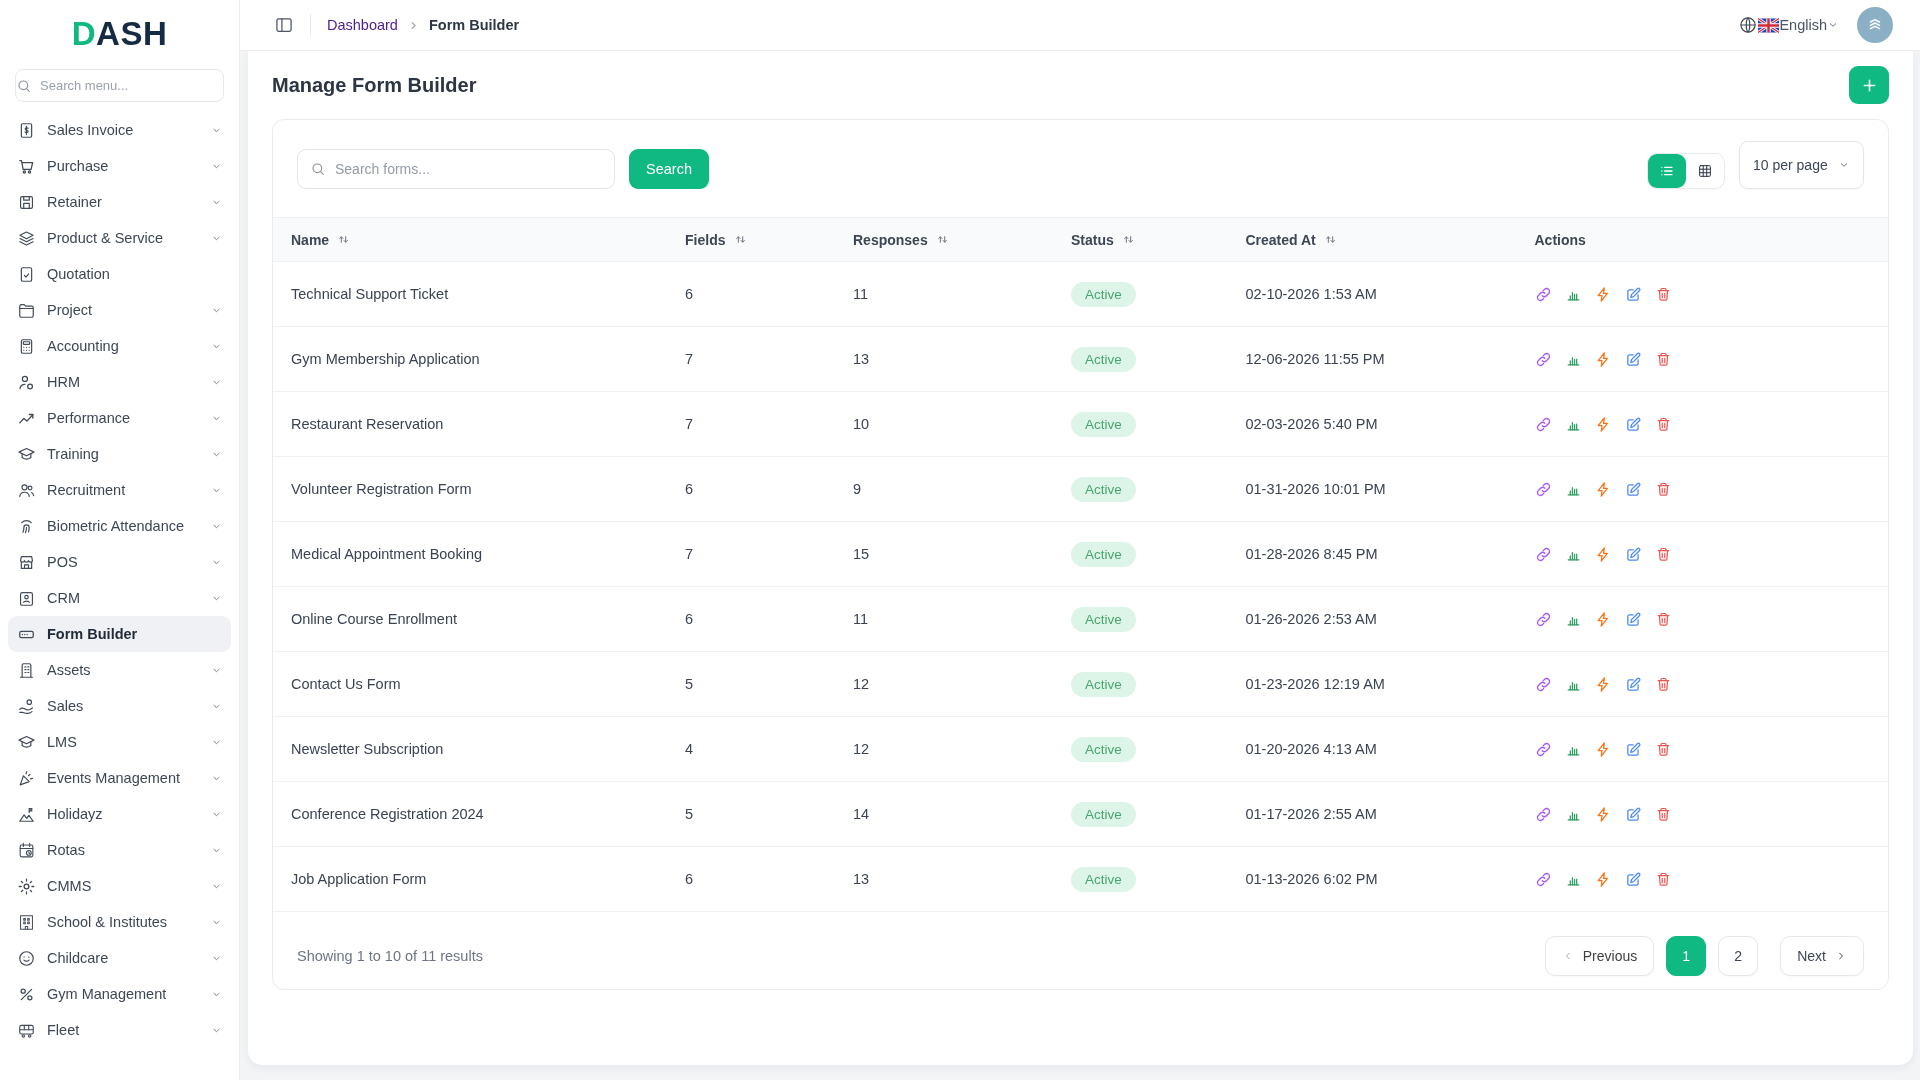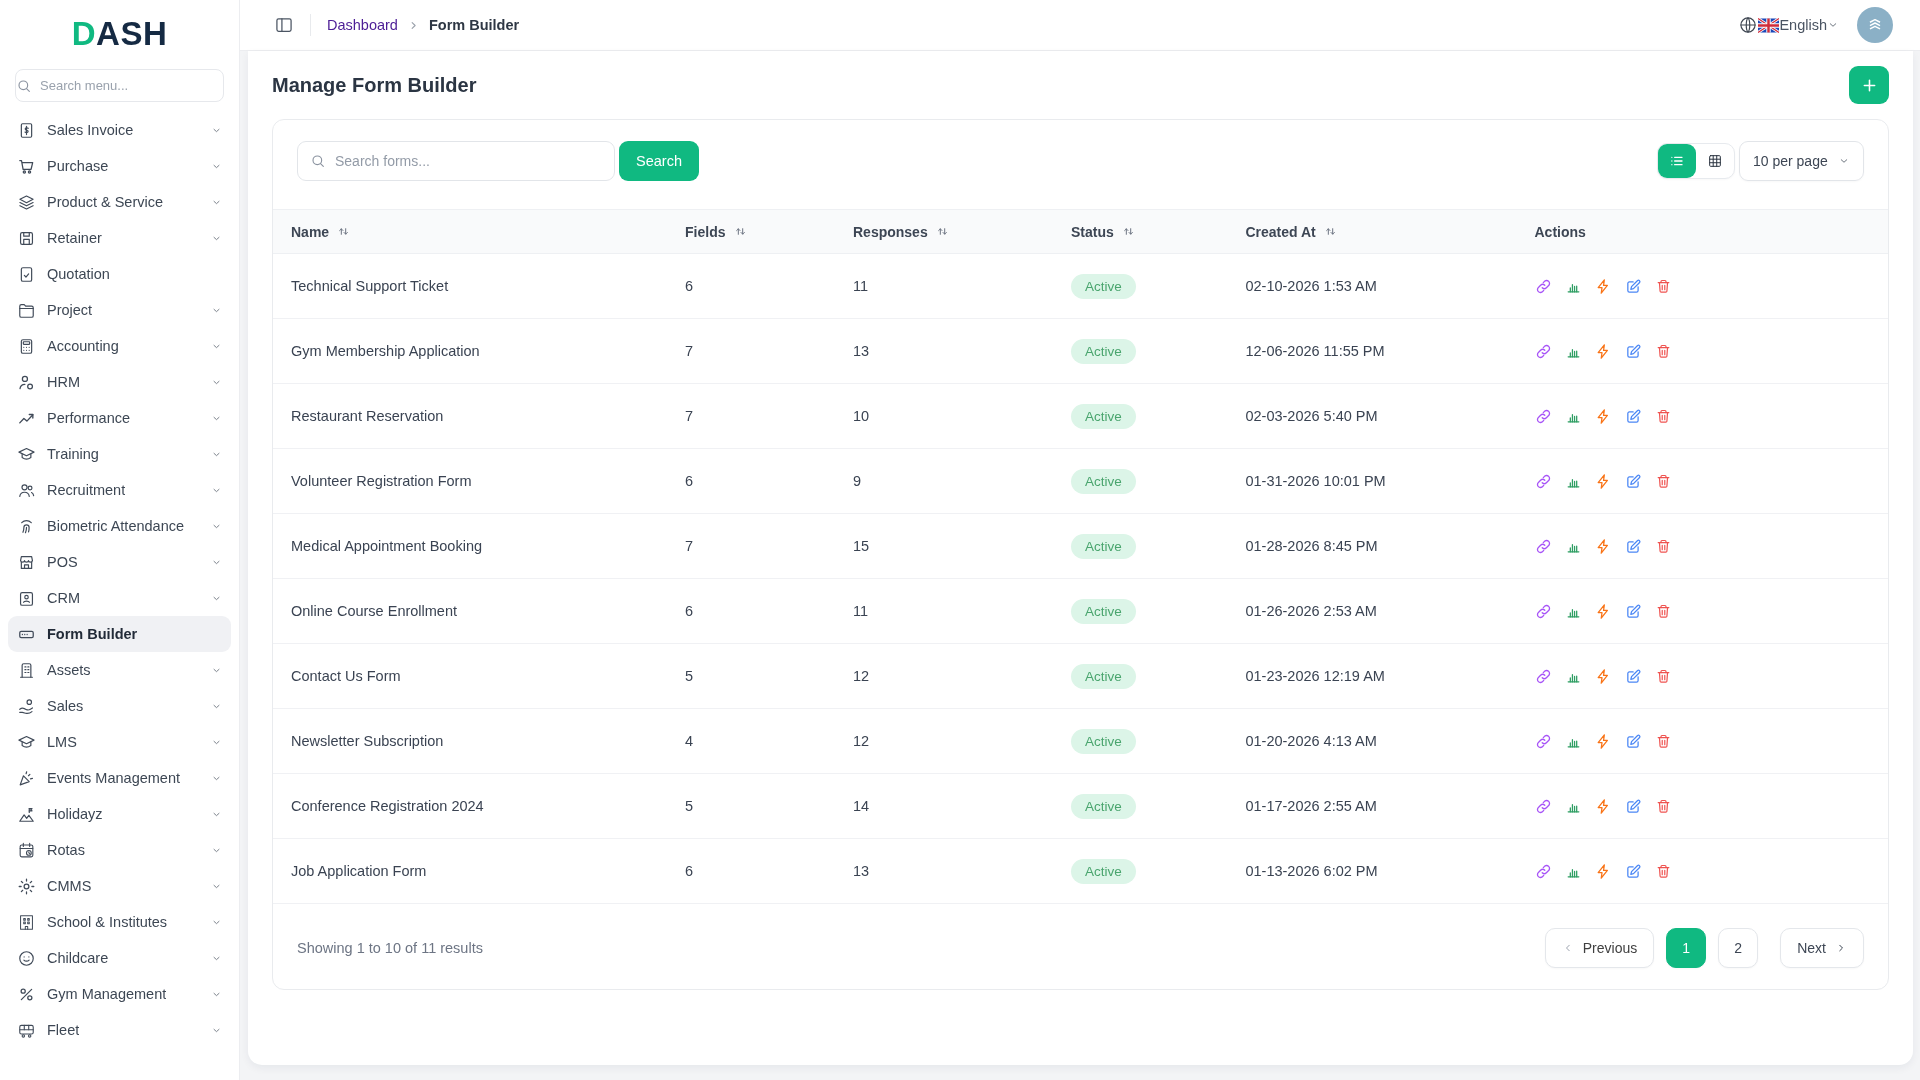--- a/index.html
+++ b/index.html
@@ -46,32 +46,32 @@
 
   
   .content-bg{flex:1;background:#f3f4f6;padding:0 7px 0 8px}
   .panel{background:#fff;border-radius:0 0 14px 14px;box-shadow:0 3px 8px rgba(25,39,62,.06);height:1014px;overflow:hidden}
   .title-row{display:flex;align-items:center;justify-content:space-between;padding:0 24px;height:68px}
   .page-title{font-size:20px;font-weight:700;color:#2b3543}
   .add-btn{width:40px;height:38px;border:0;border-radius:9px;background:#10b981;color:#fff;display:flex;align-items:center;justify-content:center}
   .add-btn .ic{width:19px;height:19px;display:inline-flex}
 
   .card{margin:0 24px;border:1px solid #e9ebee;border-radius:12px;background:#fff;height:871px;overflow:hidden}
-  .card-toolbar{display:flex;align-items:center;padding:21px 24px 28px;gap:4px}
+  .card-toolbar{display:flex;align-items:flex-end;padding:21px 24px 28px;gap:14px}
   .search-box{display:flex;align-items:center;gap:9px;width:318px;height:40px;border:1px solid #e2e5e9;border-radius:9px;padding:0 12px}
   .icon-16{width:16px;height:16px;color:#8b93a0;flex:none;display:inline-flex}
   .search-box input{flex:1;font-size:14px;color:#3a4352;min-width:0}
   .search-box input::placeholder{color:#939ba7}
   .search-btn{height:40px;padding:0 17px;background:#10b981;color:#fff;border:0;border-radius:9px;font-size:14.5px}
   .toolbar-spacer{flex:1}
   .view-toggle{display:flex;align-items:center;border:1px solid #e7eaee;border-radius:10px;background:#fff;box-shadow:0 1px 2px rgba(0,0,0,.03)}
   .seg{width:38px;height:34px;border:0;background:transparent;color:#2b3440;display:flex;align-items:center;justify-content:center}
   .seg .ic{width:16px;height:16px;display:inline-flex}
   .seg-active{background:#10b981;color:#fff;border-radius:9px}
-  .per-page{display:flex;align-items:center;justify-content:space-between;width:125px;height:40px;border:1px solid #e2e5e9;border-radius:9px;padding:4px 13px;font-size:14px;color:#3d4654;cursor:pointer;box-shadow:0 1px 2px rgba(0,0,0,.03)}
+  .per-page{display:flex;align-items:center;justify-content:space-between;width:125px;height:48px;border:1px solid #e2e5e9;border-radius:9px;padding:4px 13px;font-size:14px;color:#3d4654;cursor:pointer;box-shadow:0 1px 2px rgba(0,0,0,.03)}
 
   
   .tbl{width:100%;border-collapse:collapse;table-layout:fixed}
   .tbl th{background:#f9fafb;border-top:1px solid #eef0f3;border-bottom:1px solid #eef0f3;text-align:left;padding:0 18px;height:44px;font-size:14px;font-weight:700;color:#3d4654;cursor:pointer}
   .th-inner{display:flex;align-items:center;gap:7px}
   .sort{width:15px;height:15px;color:#6b7280;display:inline-flex}
   .tbl td{padding:0 18px;height:65px;border-bottom:1px solid #f0f1f4;font-size:14.5px;color:#3a4352;vertical-align:middle}
   .badge{display:inline-block;background:#dcf5e8;color:#4aa56e;font-size:13.5px;padding:5px 14px;border-radius:999px}
   .actions{display:flex;align-items:center;gap:13px}
   .action-btn{width:17px;height:17px;border:0;background:none;padding:0;display:inline-flex}
@@ -137,42 +137,42 @@
           <span class="nav-chev">
             <svg viewBox="0 0 24 24" fill="none" stroke="currentColor" stroke-width="2" stroke-linecap="round" stroke-linejoin="round">
               <path d="M6.5 9.5l5.5 5 5.5-5"></path>
             </svg>
           </span>
         </div>
 
         <div class="nav-item">
           <span class="nav-icon">
             <svg viewBox="0 0 24 24" fill="none" stroke="currentColor" stroke-width="1.5" stroke-linecap="round" stroke-linejoin="round">
+              <rect x="4.5" y="4.5" width="15" height="15" rx="2"></rect>
+              <path d="M8.5 4.5V9h7V4.5"></path>
+              <path d="M8.5 19.5V13h7v6.5"></path>
+            </svg>
+          </span>
+          <span class="nav-label">Retainer</span>
+          <span class="nav-chev">
+            <svg viewBox="0 0 24 24" fill="none" stroke="currentColor" stroke-width="2" stroke-linecap="round" stroke-linejoin="round">
+              <path d="M6.5 9.5l5.5 5 5.5-5"></path>
+            </svg>
+          </span>
+        </div>
+
+        <div class="nav-item">
+          <span class="nav-icon">
+            <svg viewBox="0 0 24 24" fill="none" stroke="currentColor" stroke-width="1.5" stroke-linecap="round" stroke-linejoin="round">
               <path d="M12 3.8l8.3 4.2L12 12.2 3.7 8 12 3.8z"></path>
               <path d="M3.7 12l8.3 4.2L20.3 12"></path>
               <path d="M3.7 16l8.3 4.2L20.3 16"></path>
             </svg>
           </span>
           <span class="nav-label">Product &amp; Service</span>
-          <span class="nav-chev">
-            <svg viewBox="0 0 24 24" fill="none" stroke="currentColor" stroke-width="2" stroke-linecap="round" stroke-linejoin="round">
-              <path d="M6.5 9.5l5.5 5 5.5-5"></path>
-            </svg>
-          </span>
-        </div>
-
-        <div class="nav-item">
-          <span class="nav-icon">
-            <svg viewBox="0 0 24 24" fill="none" stroke="currentColor" stroke-width="1.5" stroke-linecap="round" stroke-linejoin="round">
-              <rect x="4.5" y="4.5" width="15" height="15" rx="2"></rect>
-              <path d="M8.5 4.5V9h7V4.5"></path>
-              <path d="M8.5 19.5V13h7v6.5"></path>
-            </svg>
-          </span>
-          <span class="nav-label">Retainer</span>
           <span class="nav-chev">
             <svg viewBox="0 0 24 24" fill="none" stroke="currentColor" stroke-width="2" stroke-linecap="round" stroke-linejoin="round">
               <path d="M6.5 9.5l5.5 5 5.5-5"></path>
             </svg>
           </span>
         </div>
 
         <div class="nav-item">
           <span class="nav-icon">
             <svg viewBox="0 0 24 24" fill="none" stroke="currentColor" stroke-width="1.5" stroke-linecap="round" stroke-linejoin="round">

